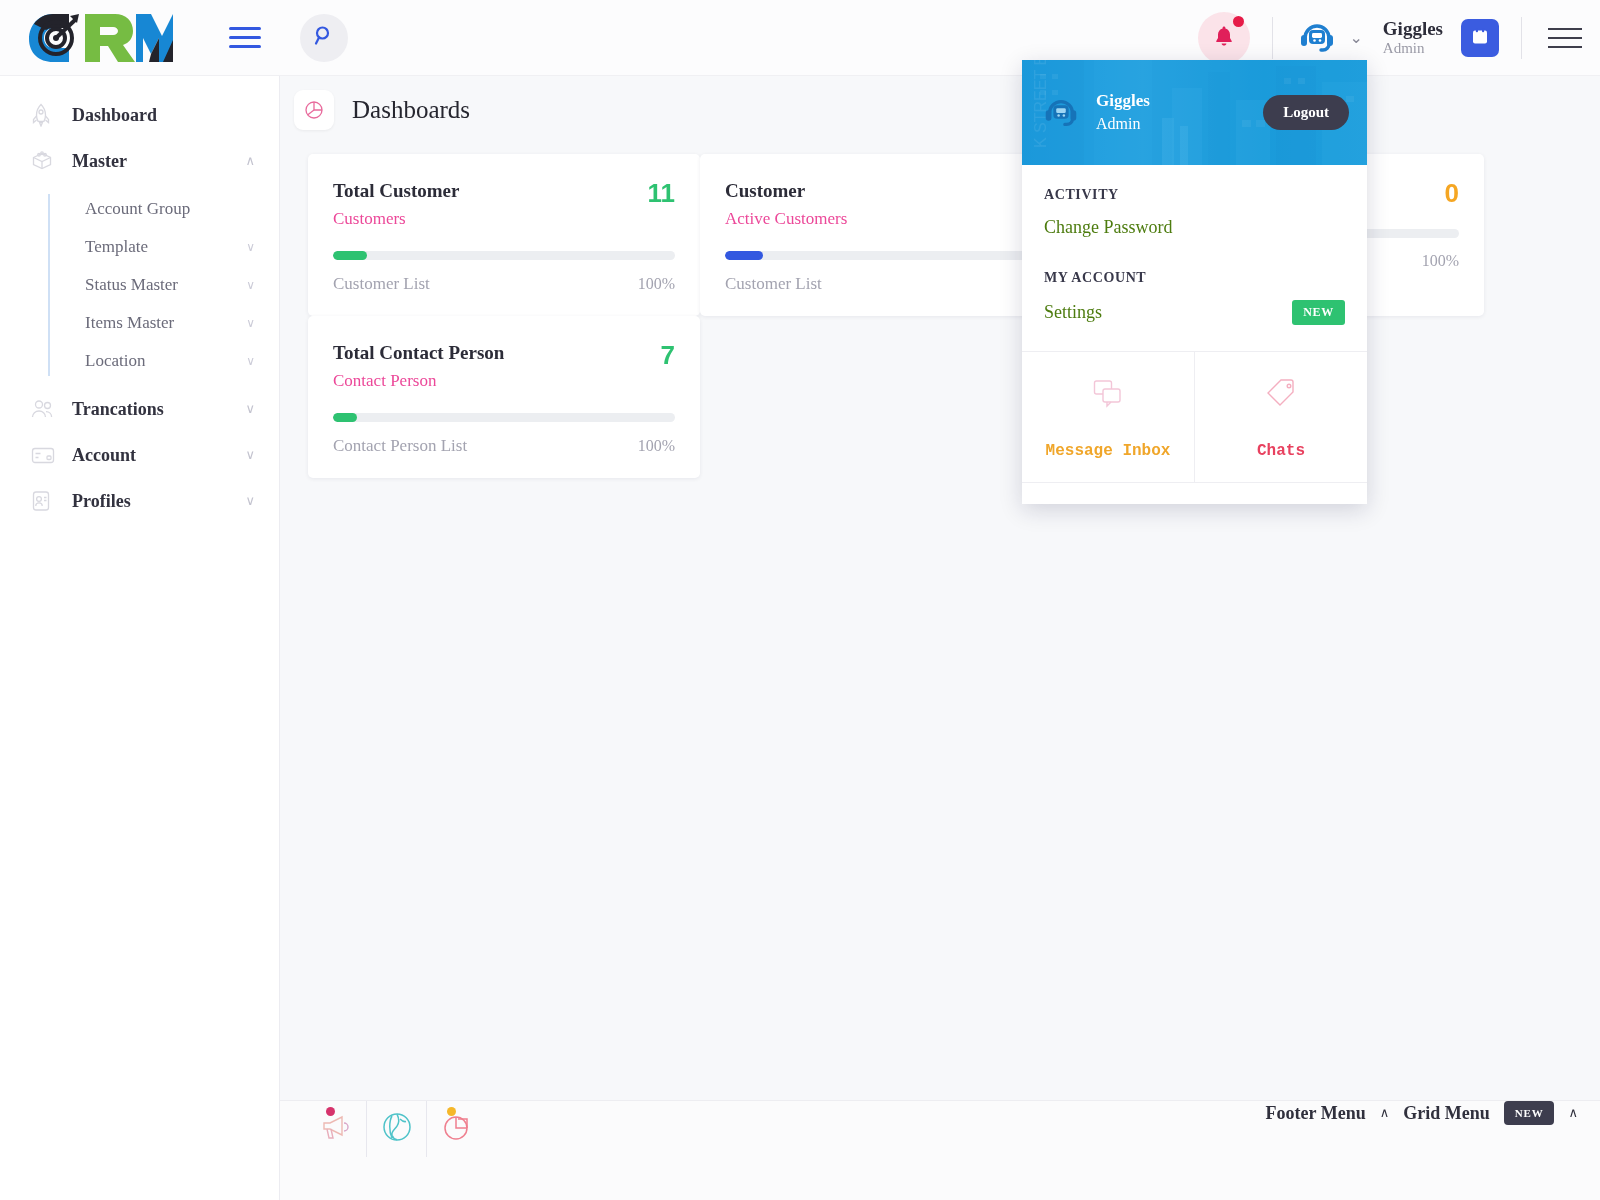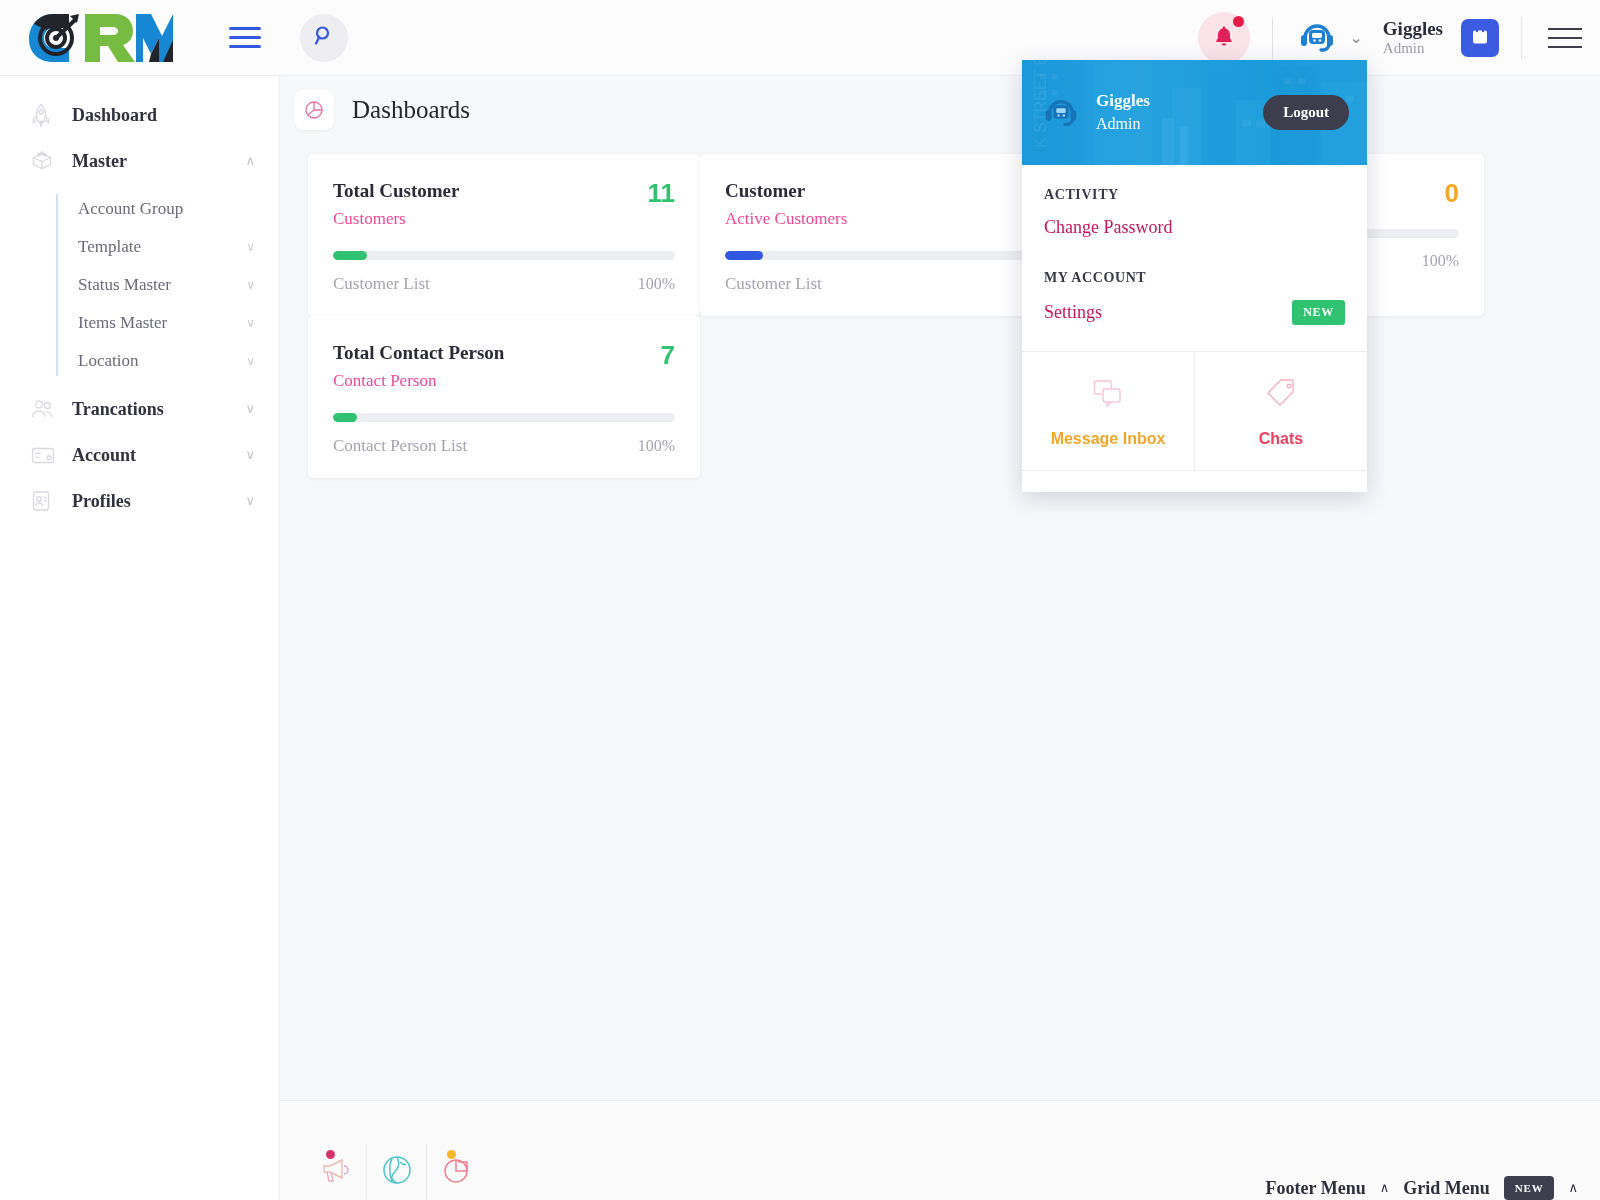--- a/index.html
+++ b/index.html
@@ -73,21 +73,21 @@
   .nav-item {
     display: flex; align-items: center; height: 46px; padding: 0 24px 0 30px;
     cursor: pointer; position: relative;
   }
   .nav-icon { width: 30px; display: flex; align-items: center; justify-content: flex-start; opacity: .55; }
   .nav-label {
     margin-left: 12px; font-size: 18px; color: #32323f; font-weight: bold;
     font-family: "Liberation Serif", serif;
   }
   .nav-caret { margin-left: auto; color: #c3c3cf; font-size: 13px; }
-  .submenu { position: relative; margin: 6px 0 6px 8px; padding-left: 40px; }
+  .submenu { position: relative; margin: 6px 0 6px 0; padding-left: 55px; }
   .submenu::before {
     content: ""; position: absolute; left: 48px; top: 4px; bottom: 4px; width: 2px; background: #cfe0f5;
   }
   .sub-item {
     display: flex; align-items: center; height: 38px; padding: 0 24px 0 30px; cursor: pointer;
   }
   .sub-label { font-size: 17px; color: #6b6b7a; font-family: "Liberation Serif", serif; }
   .sub-caret { margin-left: auto; color: #ccccd8; font-size: 12px; }
 
   
@@ -146,41 +146,41 @@
     position: relative; z-index: 2; margin-left: auto; background: #3d3d4e; color: #fff;
     border: none; border-radius: 20px; padding: 9px 20px; font-size: 15px; font-weight: bold;
     font-family: "Liberation Serif", serif; cursor: pointer;
   }
   .dd-section {
     font-size: 14px; font-weight: bold; color: #38384a; letter-spacing: .6px;
     padding: 22px 6px 0 22px; font-family: "Liberation Serif", serif;
   }
   .dd-link-row { display: flex; align-items: center; padding: 14px 22px 10px 22px; }
   .dd-link {
-    font-size: 18px; color: #be185d; font-family: "Liberation Serif", serif;
+    font-size: 18px; color: #4d7c0f; font-family: "Liberation Serif", serif;
     text-decoration: none; cursor: pointer;
   }
   .badge-new {
     margin-left: auto; background: #2ec271; color: #fff; font-size: 12px; font-weight: bold;
     letter-spacing: .7px; padding: 5px 11px; border-radius: 3px; font-family: "Liberation Serif", serif;
   }
   .dd-tiles { display: flex; border-top: 1px solid #eeeef2; margin-top: 16px; }
   .dd-tile {
     flex: 1; padding: 26px 0 22px 0; display: flex; flex-direction: column; align-items: center;
     cursor: pointer;
   }
   .dd-tile + .dd-tile { border-left: 1px solid #eeeef2; }
-  .dd-tile-label { margin-top: 18px; font-size: 16px; font-weight: bold; font-family: Liberation Sans, sans-serif; }
+  .dd-tile-label { margin-top: 30px; font-size: 16px; font-weight: bold; font-family: Liberation Mono, monospace; }
   .dd-bottom { height: 22px; border-top: 1px solid #eeeef2; }
 
   
   .footer {
     position: absolute; left: 280px; top: 1100px; width: 1320px; height: 100px;
     background: #fbfbfc; border-top: 1px solid #ededf1;
-    display: flex; align-items: flex-end; padding: 0 22px 0 26px; z-index: 20;
+    display: flex; align-items: flex-start; padding: 0 22px 0 26px; z-index: 20;
   }
   .foot-icons { display: flex; align-items: center; }
   .foot-ico {
     position: relative; width: 60px; height: 56px; display: flex; align-items: center; justify-content: center;
     cursor: pointer;
   }
   .foot-ico + .foot-ico { border-left: 1px solid #e7e7ee; }
   .fdot { position: absolute; top: 6px; left: 20px; width: 9px; height: 9px; border-radius: 50%; }
   .footer-right { margin-left: auto; display: flex; align-items: center; gap: 14px; }
   .f-menu {

